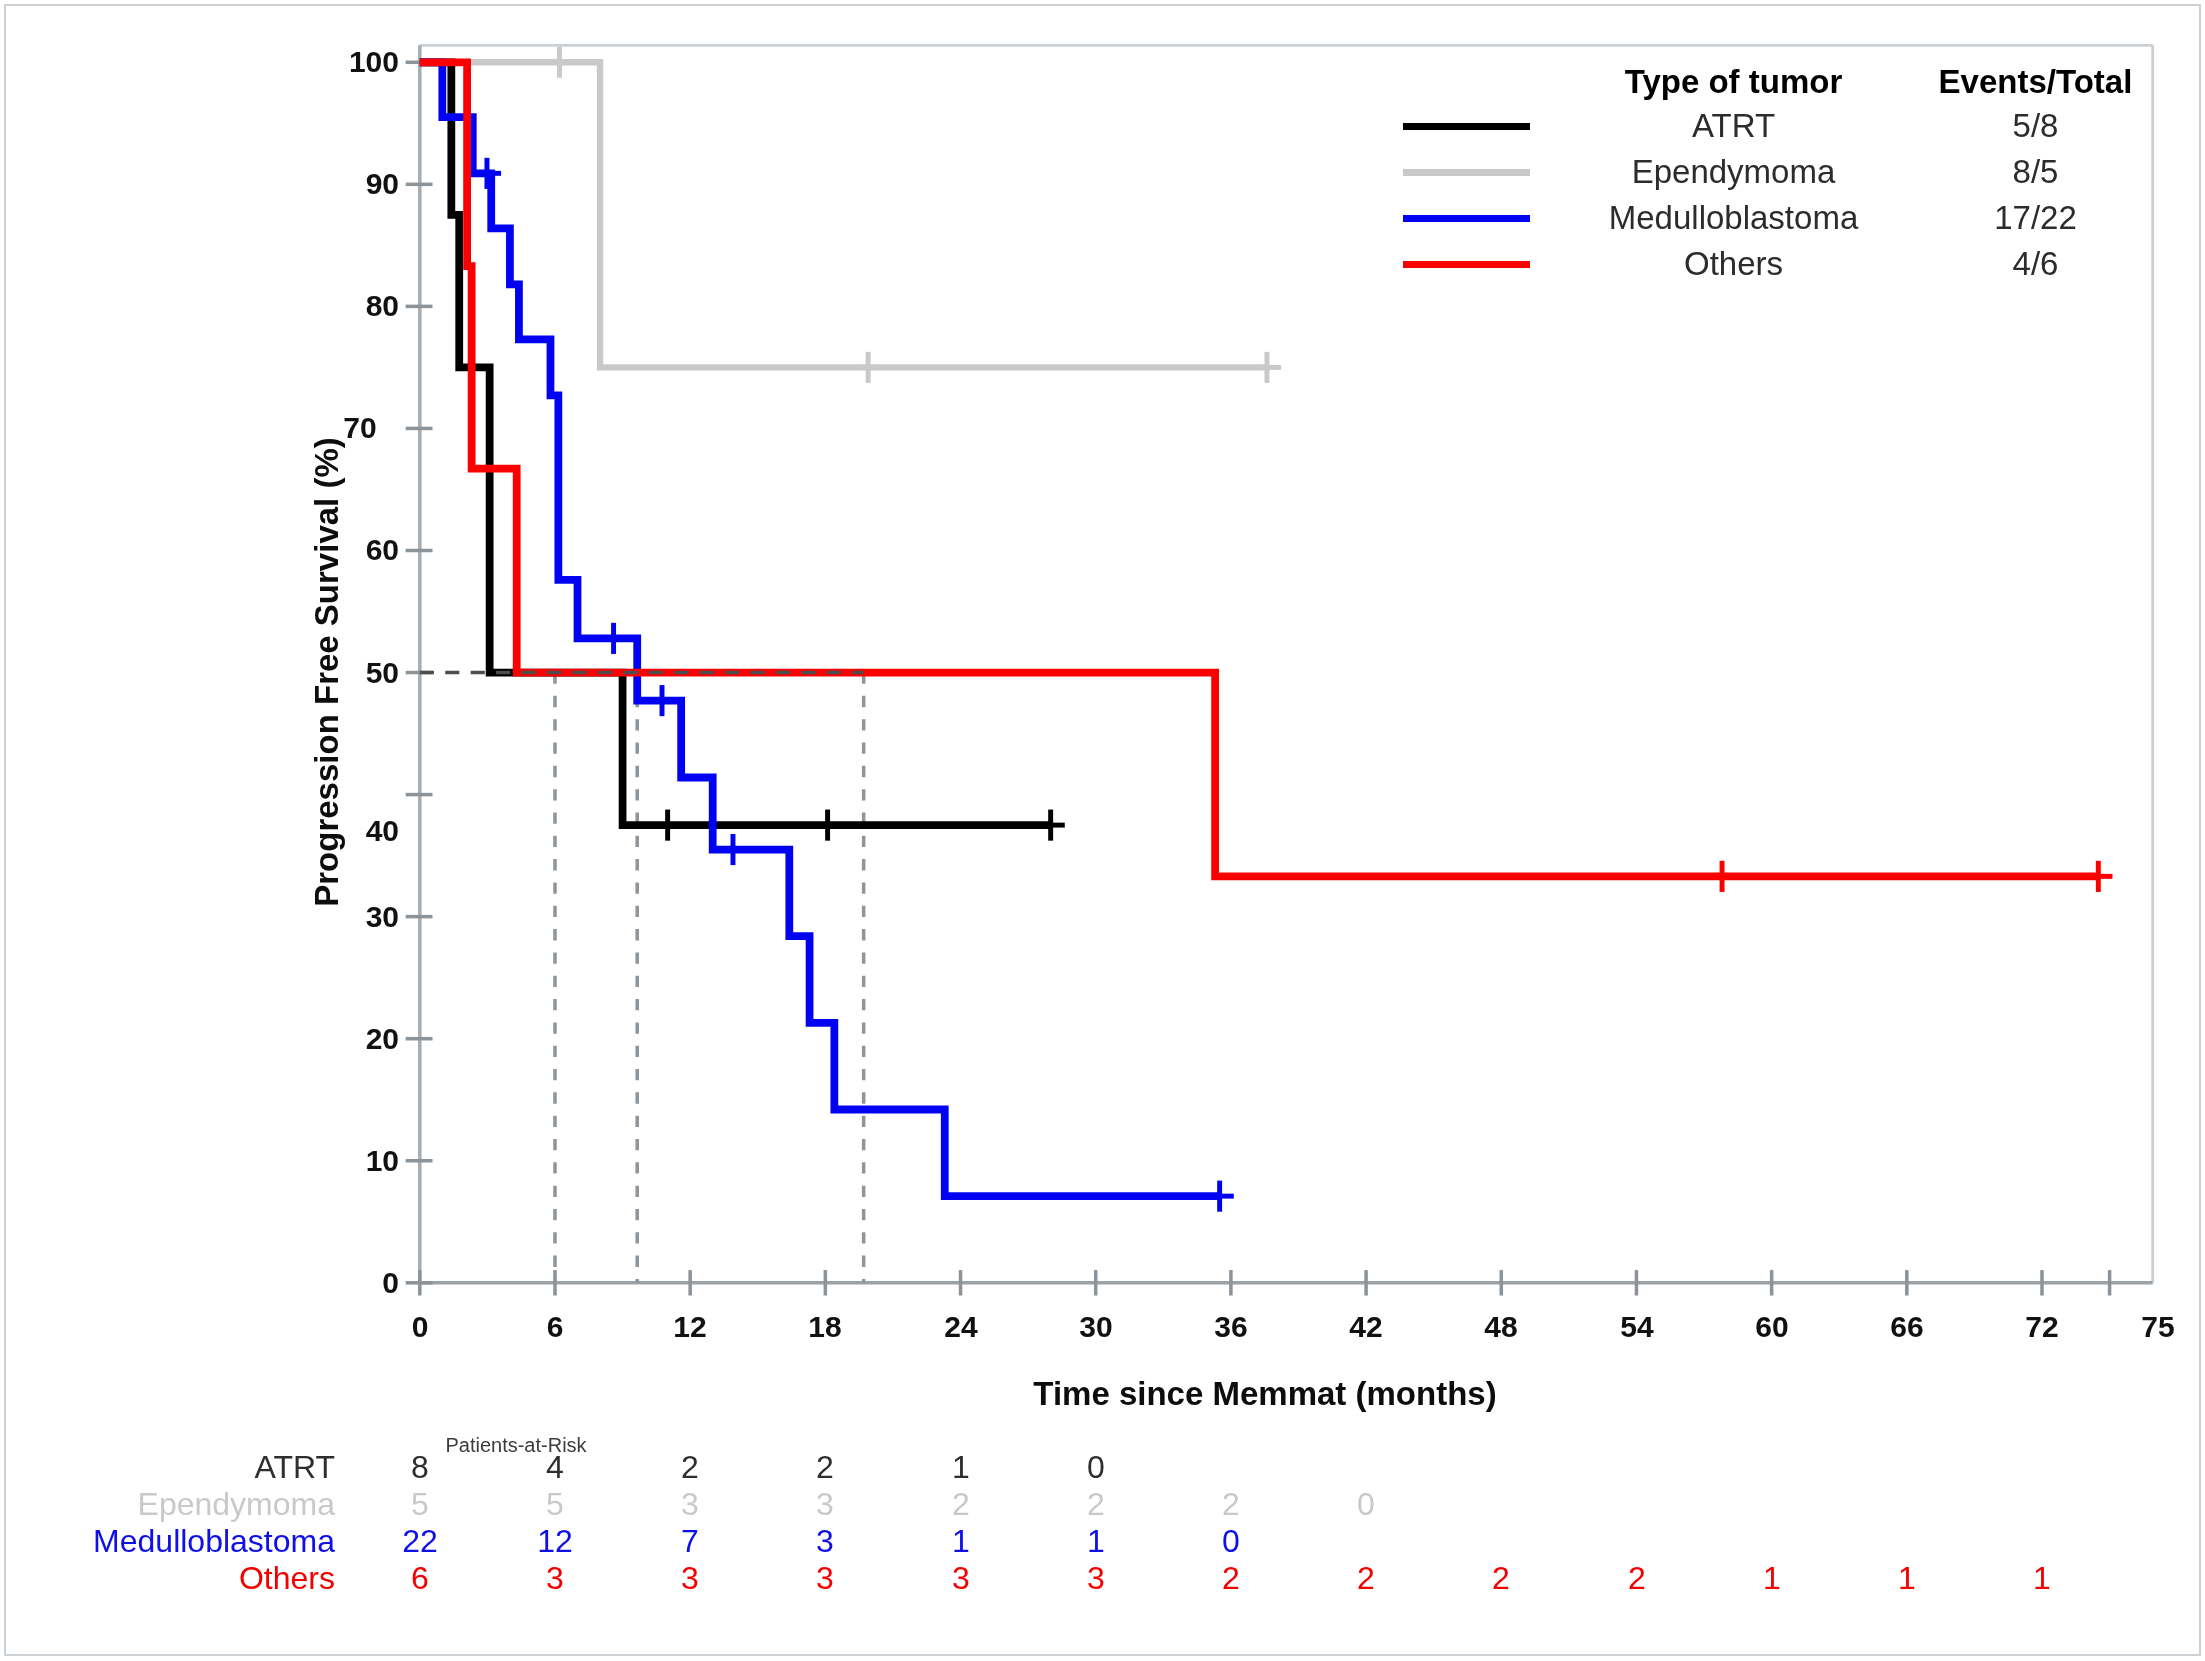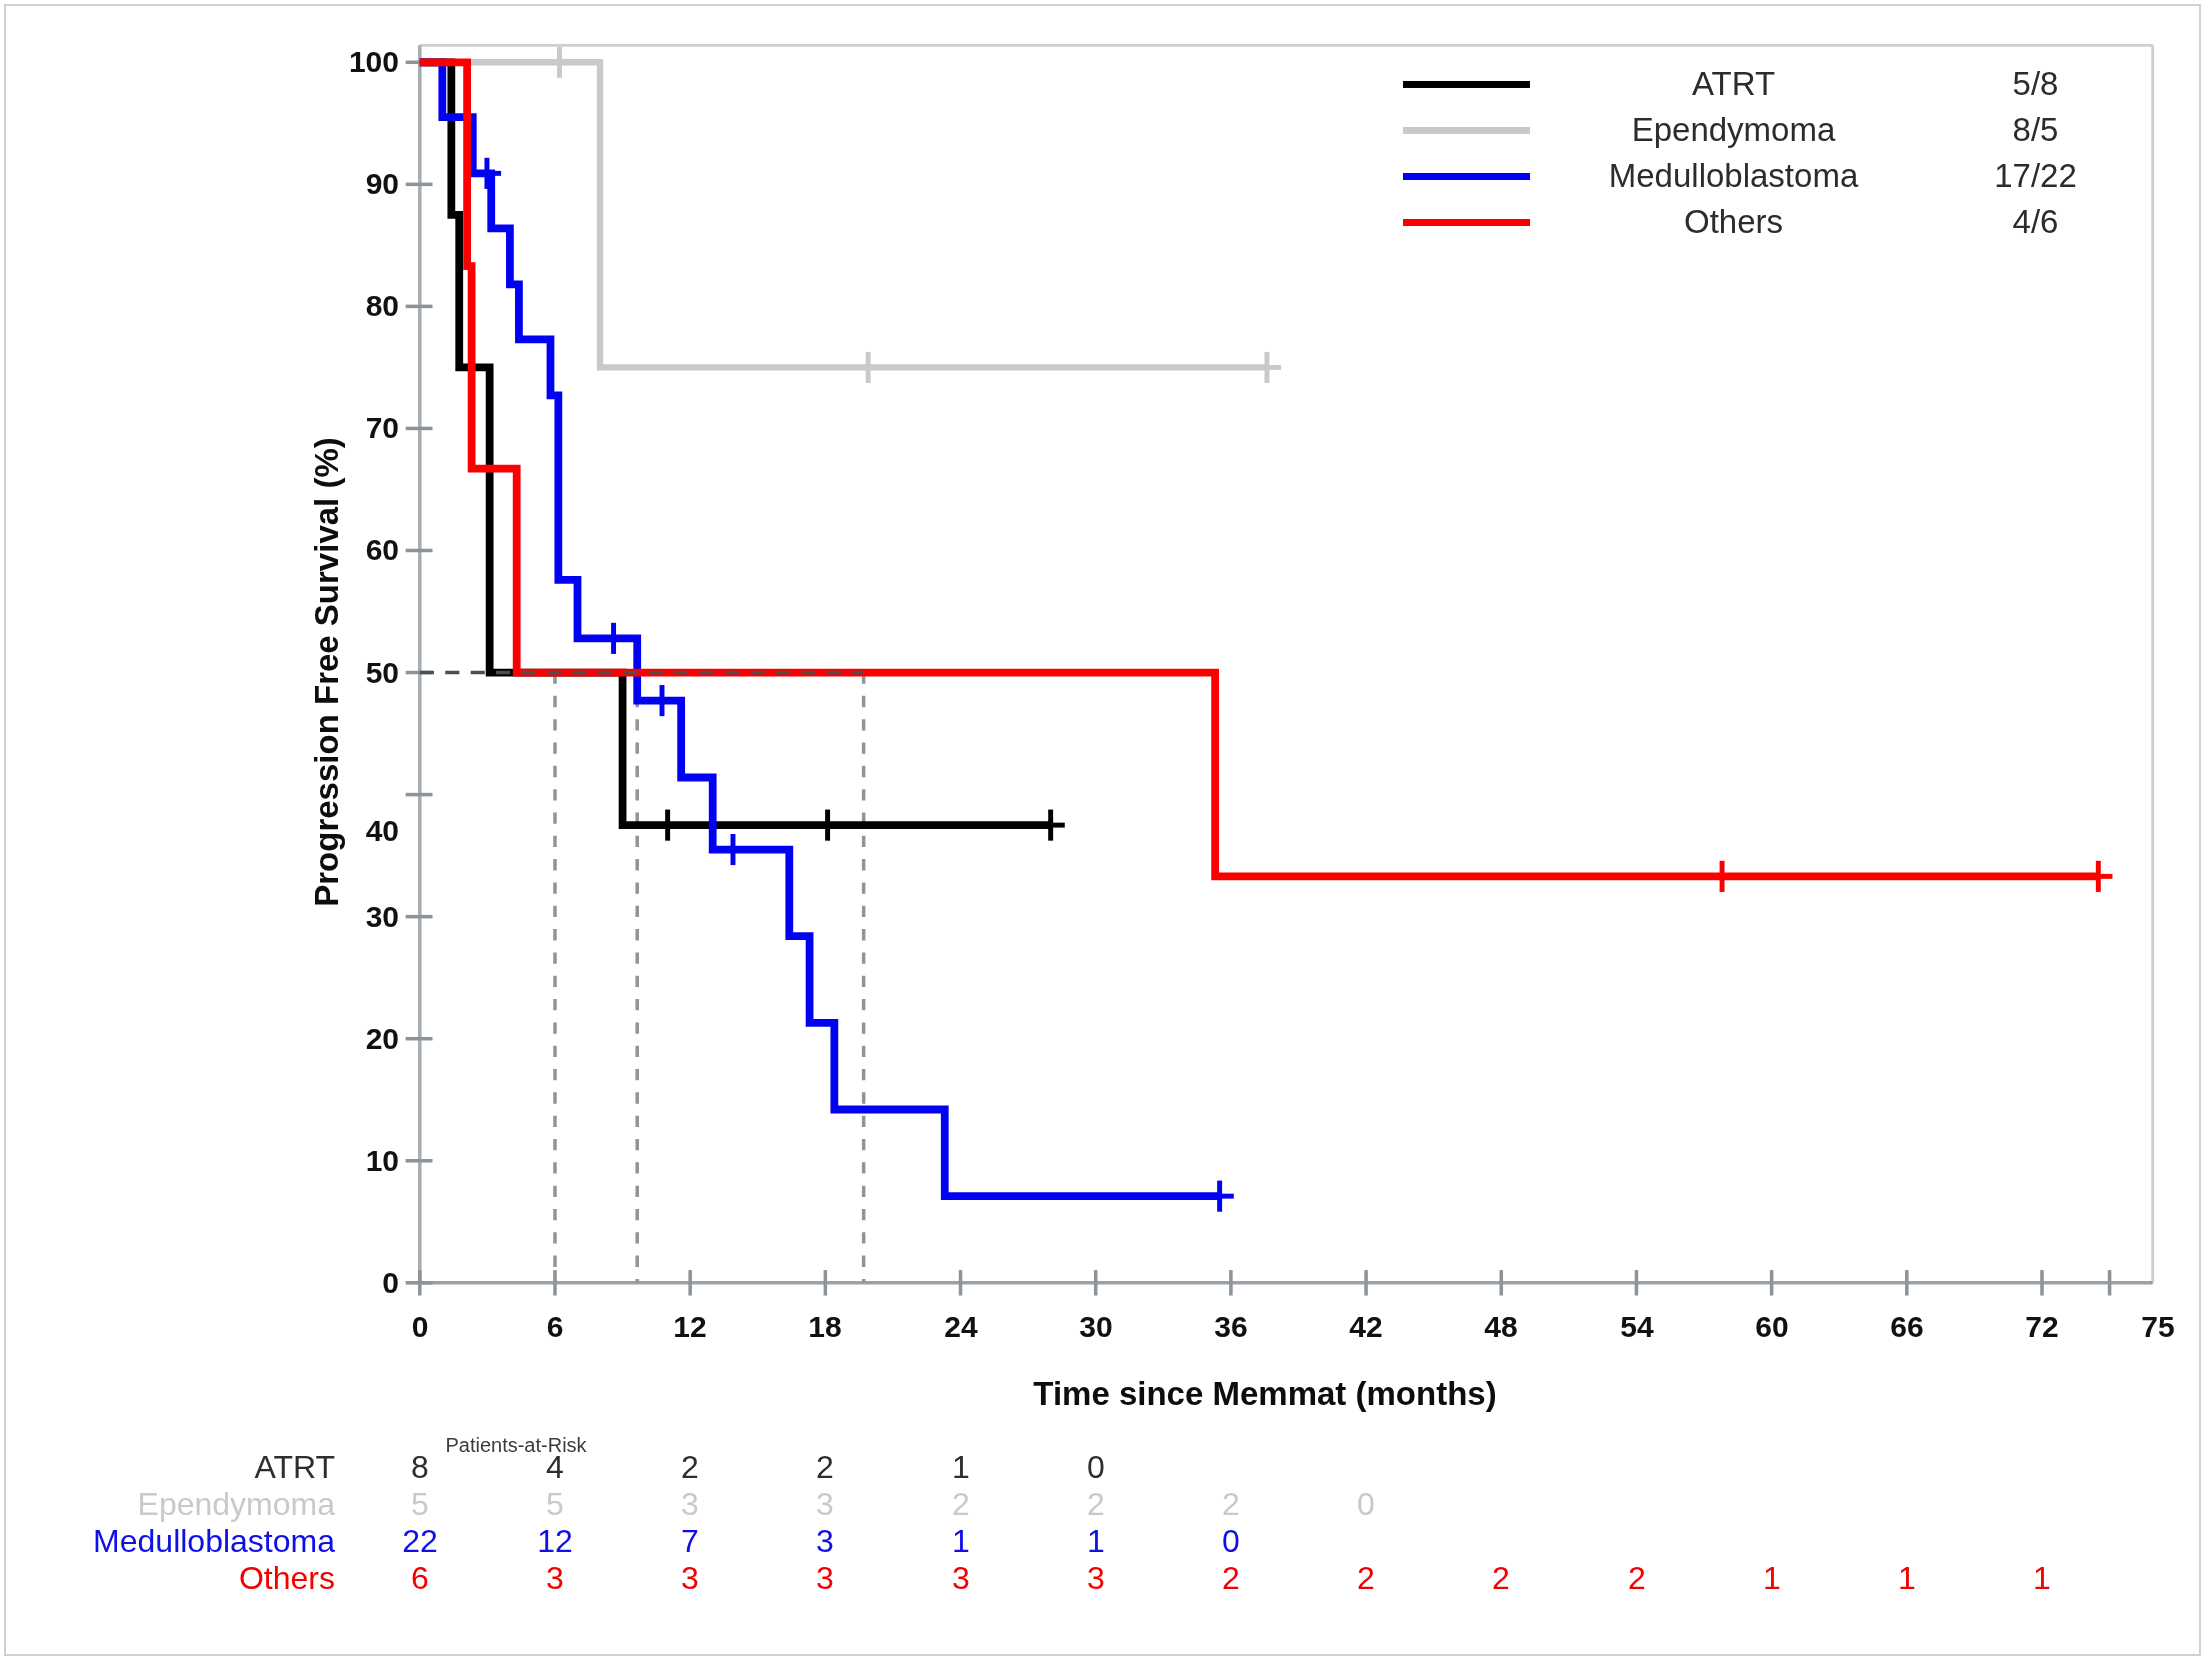--- a/index.html
+++ b/index.html
@@ -108,21 +108,21 @@
 <div class="axis-title x" id="xlabel" style="left:1265px;top:1394px;">Time since Memmat (months)</div>
 
 <div id="yticks">
     <div class="lbl ytick-lbl" style="left: 399px; top: 1283px;">0</div>
     <div class="lbl ytick-lbl" style="left: 399px; top: 1161px;">10</div>
     <div class="lbl ytick-lbl" style="left: 399px; top: 1039px;">20</div>
     <div class="lbl ytick-lbl" style="left: 399px; top: 917px;">30</div>
     <div class="lbl ytick-lbl" style="left: 399px; top: 831px;">40</div>
     <div class="lbl ytick-lbl" style="left: 399px; top: 673px;">50</div>
     <div class="lbl ytick-lbl" style="left: 399px; top: 550px;">60</div>
-    <div class="lbl ytick-lbl" style="left: 399px; top: 428px;">70</div>
+    <div class="lbl ytick-lbl" style="left: 399px; top: 428px; text-align: center;">70</div>
     <div class="lbl ytick-lbl" style="left: 399px; top: 306px;">80</div>
     <div class="lbl ytick-lbl" style="left: 399px; top: 184px;">90</div>
     <div class="lbl ytick-lbl" style="left: 399px; top: 62px;">100</div>
   </div>
 <div id="xticks">
     <div class="lbl xtick-lbl" style="left: 420px; top: 1327px;">0</div>
     <div class="lbl xtick-lbl" style="left: 555px; top: 1327px;">6</div>
     <div class="lbl xtick-lbl" style="left: 690px; top: 1327px;">12</div>
     <div class="lbl xtick-lbl" style="left: 825px; top: 1327px;">18</div>
     <div class="lbl xtick-lbl" style="left: 961px; top: 1327px;">24</div>
@@ -131,20 +131,25 @@
     <div class="lbl xtick-lbl" style="left: 1366px; top: 1327px;">42</div>
     <div class="lbl xtick-lbl" style="left: 1501px; top: 1327px;">48</div>
     <div class="lbl xtick-lbl" style="left: 1637px; top: 1327px;">54</div>
     <div class="lbl xtick-lbl" style="left: 1772px; top: 1327px;">60</div>
     <div class="lbl xtick-lbl" style="left: 1907px; top: 1327px;">66</div>
     <div class="lbl xtick-lbl" style="left: 2042px; top: 1327px;">72</div>
     <div class="lbl xtick-lbl" style="left: 2110px; top: 1327px; margin-left: 48px;">75</div>
   </div>
 
 <div id="legend">
+  <div class="lg-row lg-head">
+    <div class="lg-sample-col"></div>
+    <div class="lg-label-col"><span class="lg-title">Type of tumor</span></div>
+    <div class="lg-events-col"><span class="lg-events-h">Events/Total</span></div>
+  </div>
   <div id="legend-rows">
       <div class="lg-row">
         <div class="lg-sample-col">
           <div class="lg-sample" style="background: rgb(0, 0, 0);"></div>
         </div>
         <div class="lg-label-col">ATRT</div>
         <div class="lg-events-col">5/8</div>
       </div>
       <div class="lg-row">
         <div class="lg-sample-col">

